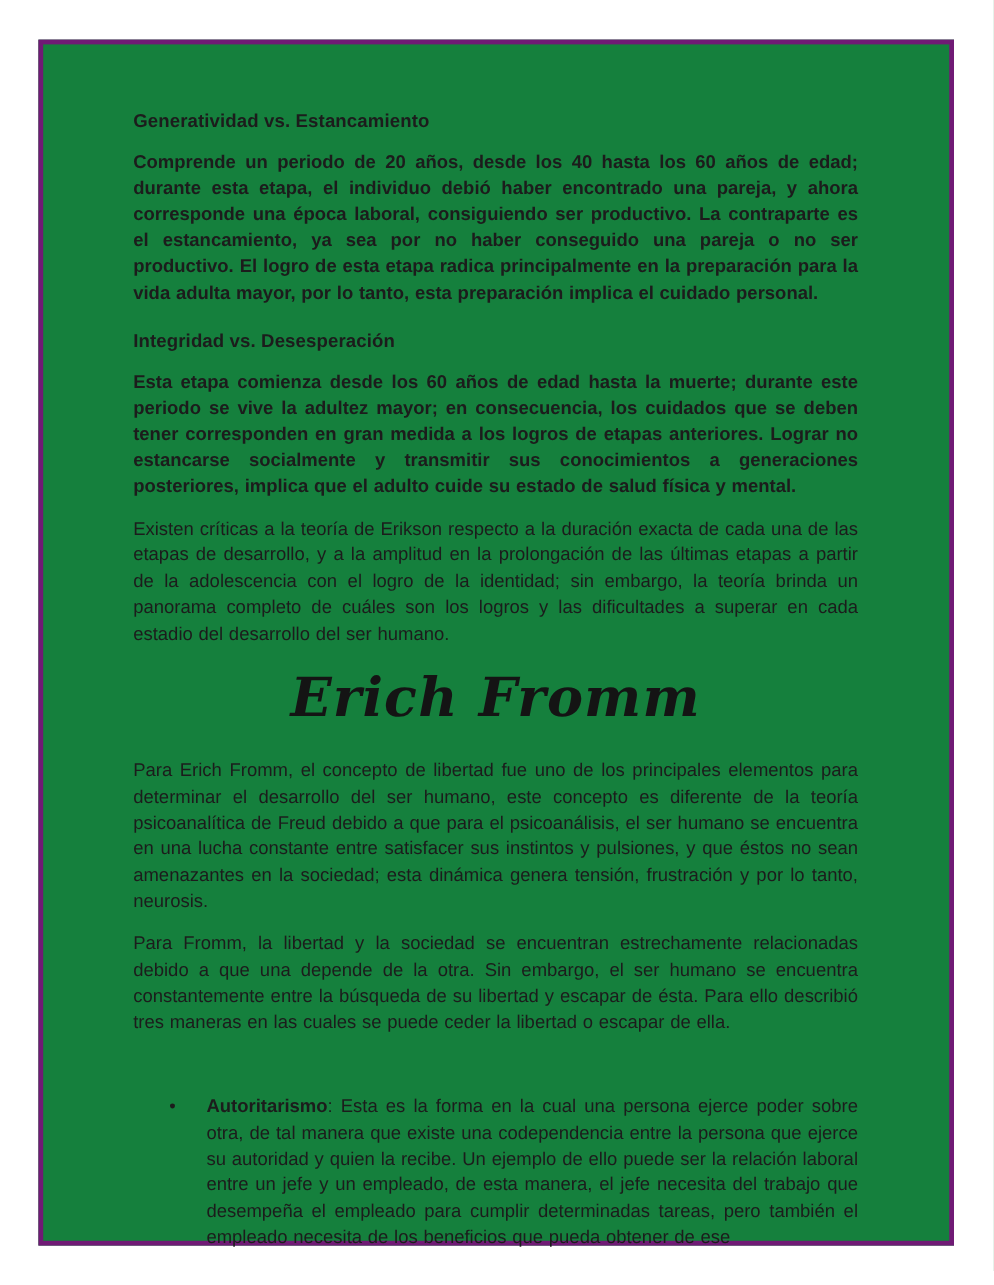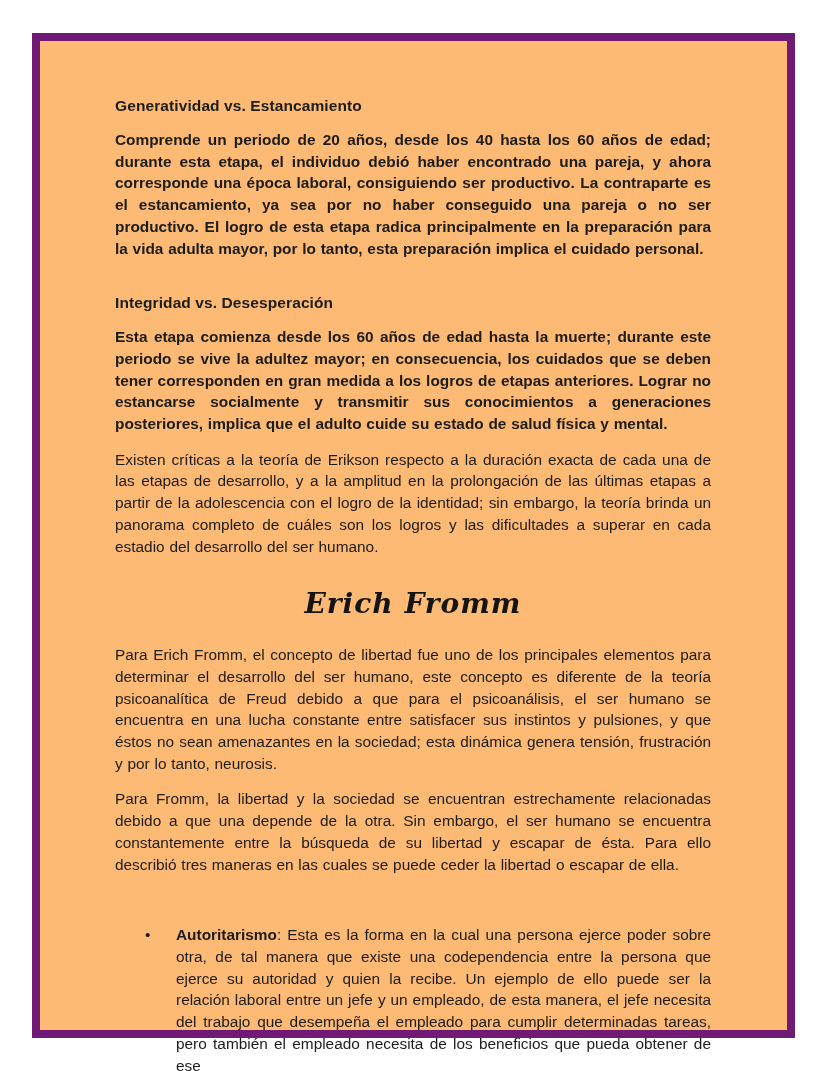--- a/index.html
+++ b/index.html
@@ -15,22 +15,22 @@
     overflow: hidden;
     font-family: "Liberation Sans", sans-serif;
     color: #1c1c1c;
   }
   .frame {
     position: absolute;
     left: 32px;
     top: 33px;
     right: 33px;
     bottom: 33px;
-    border: 8px solid #701a75;
-    background: #fdba74;
+    border: 4px solid #701a75;
+    background: #15803d;
     box-sizing: border-box;
     padding-left: 32px;
   }
   .content {
     position: absolute;
     left: 75px;
     right: 76px;
     top: 54px;
     bottom: 0;
   }
@@ -43,28 +43,28 @@
   }
   .h + .p { margin-top: 0; font-weight: bold; }
   .p {
     font-size: 15.4px;
     line-height: 21.7px;
     margin: 0 0 14px 0;
     text-align: justify;
     text-align-last: left;
     word-spacing: 0.5px;
   }
-  .p + .h { margin-top: 33px; }
+  .p + .h { margin-top: 19px; }
   .script-heading {
     font-family: "DejaVu Serif", cursive;
     font-style: italic;
     font-weight: 600;
-    font-size: 28px;
+    font-size: 45px;
     text-align: center;
-    margin: 30px 0 24px 0;
+    margin: 16px 0 24px 0;
     color: #141414;
     letter-spacing: 1px;
   }
   .bullet-item {
     display: flex;
     margin: 49px 0 0 30px;
   }
   .bullet-marker {
     flex: 0 0 31px;
     font-size: 15.4px;

